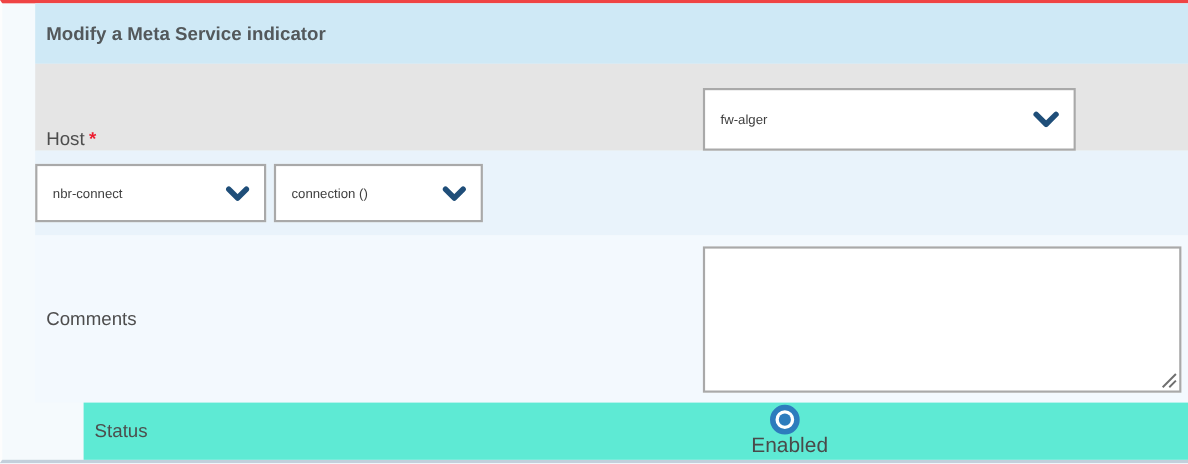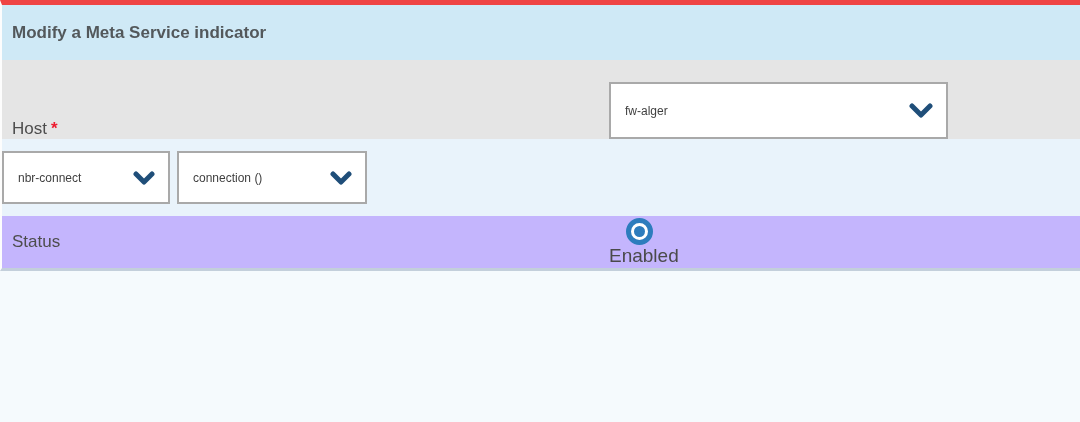--- a/index.html
+++ b/index.html
@@ -4,30 +4,31 @@
 <style>
   * { margin:0; padding:0; box-sizing:border-box; }
   html,body {
     width:1080px; height:422px;
     background:#f5fafd;
     font-family:"Liberation Sans", sans-serif;
     overflow:hidden;
   }
   .panel {
     width:1080px;
-    border-top:5px solid #ef4444;
+    border-top:3px solid #ef4444;
     border-left:2px solid #fdfdfd;
     border-bottom:3px solid #c3cfdb;
+    padding-left:30px;
   }
   .row { display:flex; align-items:center; }
   .row-header   { height:55px;  background:#cfe9f6; }
   .row-host     { height:79px;  background:#e5e5e5;align-items:flex-end; }
   .row-service  { height:77px;  background:#e9f3fb; }
   .row-comments { height:152px; background:#f3f9fe; }
-  .row-status   { height:52px;  background:#c4b5fd; }
+  .row-status   { height:52px;  background:#5eead4;margin-left:44px; }
 
   .panel-title {
     padding-left:10px;
     font-size:17px;
     font-weight:bold;
     color:#53585b;
   }
   .label-cell {
     flex:0 0 607px;
     padding-left:10px;
@@ -42,21 +43,21 @@
     border:2px solid #a9a9a9;
     display:flex;
     align-items:center;
     justify-content:space-between;
     padding:0 13px 0 14px;
     font-size:12px;
     color:#3f3f3f;
     cursor:default;
   }
   .select-host    { width:339px; height:57px; }
-  .select-service { width:168px; height:53px; margin-right:7px; }
+  .select-service { width:210px; height:53px; margin-right:7px; }
   .select-metric  { width:190px; height:53px; }
   .chevron { flex:0 0 auto; margin-left:10px; display:block; }
 
   .textarea-wrap { position:relative; width:435px; height:133px; }
   .comments-textarea {
     width:100%; height:100%;
     border:2px solid #a9a9a9;
     background:#ffffff;
     resize:none;
     font-family:"Liberation Sans", sans-serif;
@@ -123,20 +124,33 @@
       </div>
       <div class="select select-metric">
         <span>connection ()</span>
         <svg class="chevron" width="22" height="14" viewBox="0 0 22 14">
           <path d="M3 3 L11 11 L19 3" stroke="#1f4e79" stroke-width="5" fill="none" stroke-linecap="round" stroke-linejoin="round"></path>
         </svg>
       </div>
     </div>
   </div>
 
+  <div class="row row-comments">
+    <div class="label-cell">
+      <span>Comments</span>
+    </div>
+    <div class="field-cell">
+      <div class="textarea-wrap">
+        <textarea class="comments-textarea" style=""></textarea>
+        <svg class="resize-grip" width="15" height="15" viewBox="0 0 15 15">
+          <path d="M2 14 L14 2 M8 14 L14 8" stroke="#6f6f6f" stroke-width="1.8" fill="none"></path>
+        </svg>
+      </div>
+    </div>
+  </div>
 
   <div class="row row-status">
     <div class="label-cell">
       <span>Status</span>
     </div>
     <div class="field-cell">
       <div class="radio-group">
         <span class="radio-option">
           <span class="radio" data-selected="true"></span>
           <span>Enabled</span>

